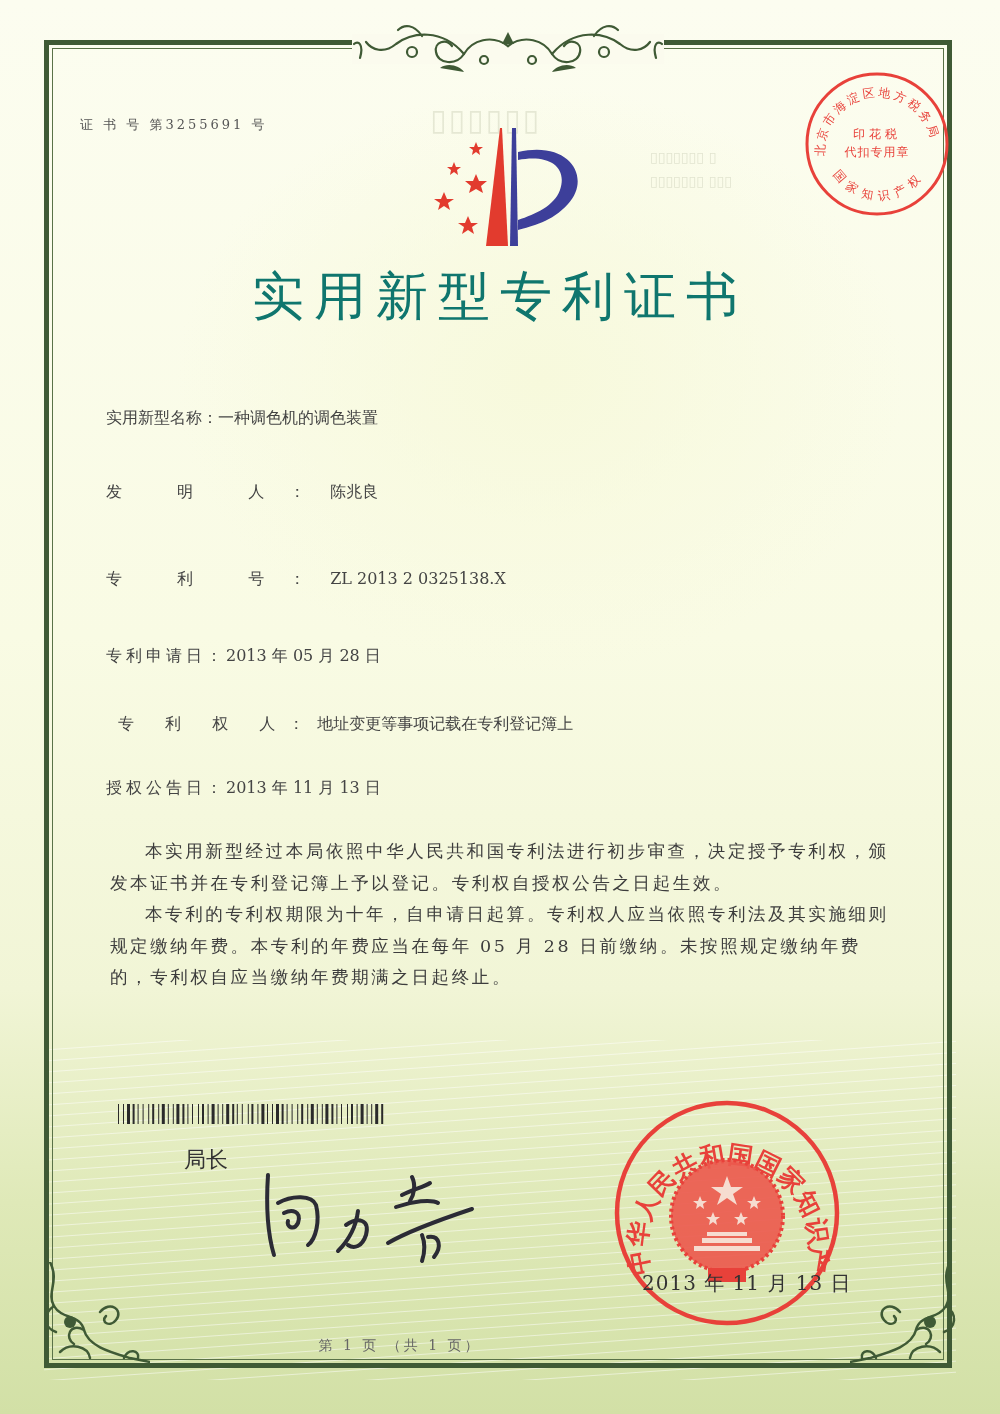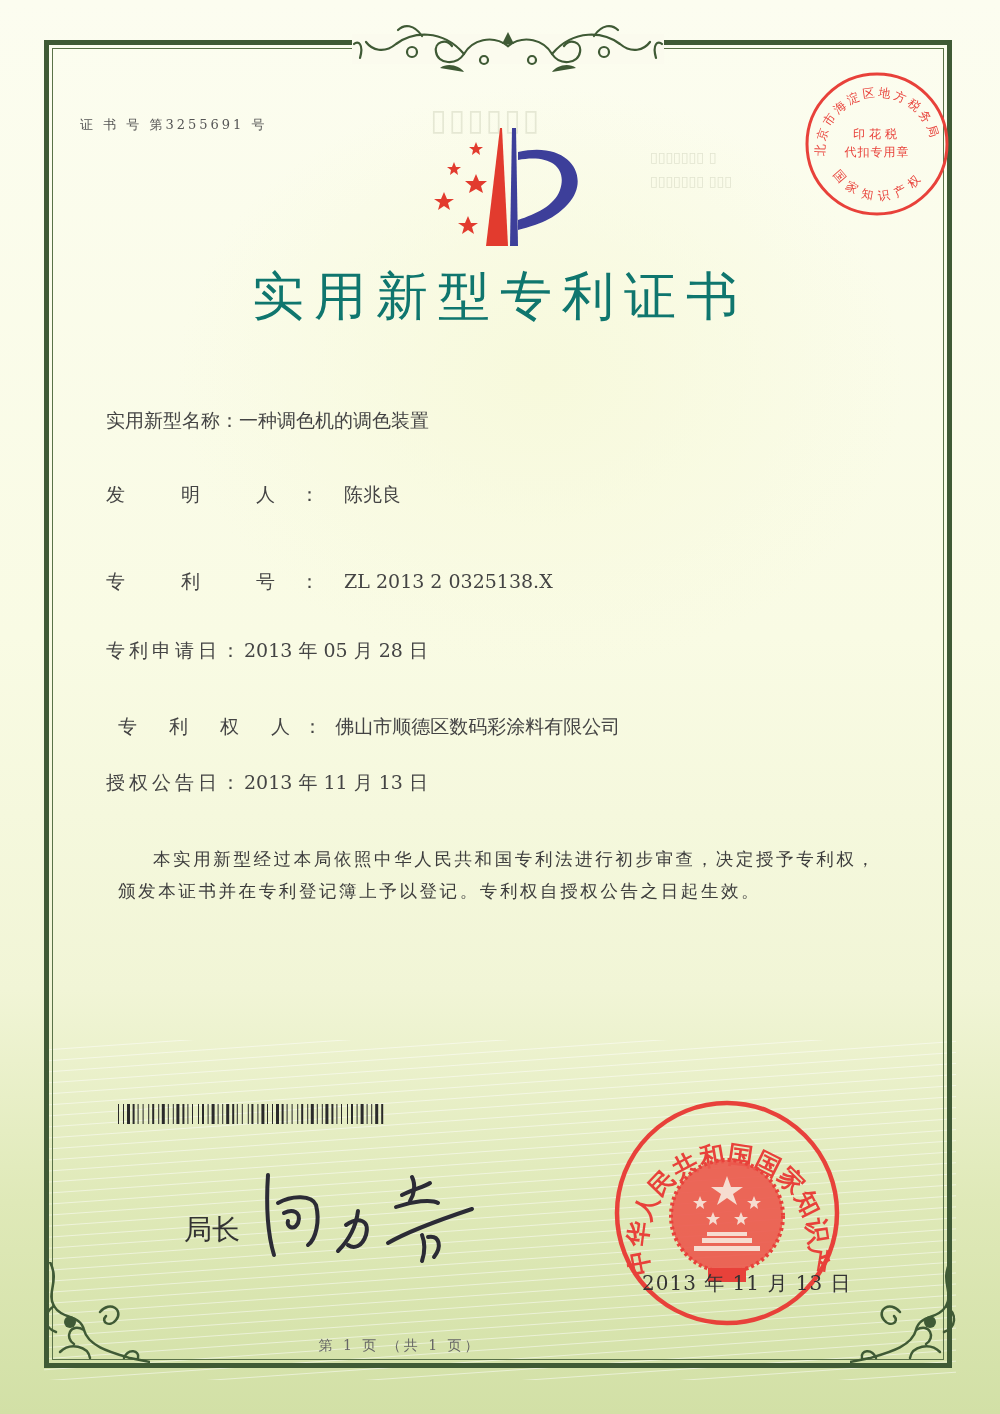--- a/index.html
+++ b/index.html
@@ -46,36 +46,36 @@
   }
   .ghost-lines { position: absolute; left: 650px; top: 145px; font-size: 14px; color: #c9cdb6; opacity: .5;
     font-family: "DejaVu Sans", sans-serif; font-weight: bold; line-height: 24px; }
   .logo { position: absolute; left: 420px; top: 118px; width: 160px; height: 130px; }
 
   .title {
     position: absolute; left: 0; width: 1000px; top: 262px; text-align: center;
     font-size: 52px; letter-spacing: 10px; color: #0f766e; font-weight: normal;
   }
   .fields { position: absolute; left: 106px; top: 408px; }
-  .field { position: absolute; left: 0; white-space: nowrap; font-size: 19px; color: #444; }
+  .field { position: absolute; left: 0; white-space: nowrap; font-size: 16px; color: #444; }
   .field .lbl { display: inline-block; }
   .lbl-spaced { letter-spacing: 25px; }
   .lbl-spaced2 { letter-spacing: 13px; margin-left: 12px; }
-  .lbl-tight { letter-spacing: 4px; }
+  .lbl-tight { letter-spacing: 4px; margin-top: 8px; }
 
   .body-text {
     position: absolute; left: 110px; top: 836px; width: 780px;
     font-size: 17.5px; line-height: 31.5px; color: #3d3d3d; letter-spacing: 2.6px;
     font-family: "DejaVu Serif", serif;
   }
-  .body-text p { margin: 8px; text-indent: 2em; }
+  .body-text p { margin: 0; text-indent: 2em; }
 
   .barcode { position: absolute; left: 118px; top: 1104px; width: 268px; height: 20px; }
 
-  .director-label { position: absolute; left: 184px; top: 1211px; font-size: 28px; color: #333; font-family: "DejaVu Sans", sans-serif; }
+  .director-label { position: absolute; left: 184px; top: 1145px; font-size: 22px; color: #333; font-family: "DejaVu Sans", sans-serif; }
   .signature { position: absolute; left: 262px; top: 1165px; width: 220px; height: 100px; }
 
   .seal-tax { position: absolute; left: 803px; top: 70px; width: 148px; height: 148px; }
   .seal-main { position: absolute; left: 612px; top: 1098px; width: 230px; height: 230px; }
   .seal-date { position: absolute; left: 642px; top: 1270px; font-size: 20px; color: #333; letter-spacing: 1px; }
 
   .page-no { position: absolute; left: 0; width: 800px; top: 1337px; text-align: center; font-size: 14px; color: #666; letter-spacing: 3px; }
 </style>
 </head>
 <body>
@@ -179,29 +179,30 @@
   <div class="field" style="top:74px;">
     <span class="lbl lbl-spaced">发 明 人：</span><span>陈兆良</span>
   </div>
   <div class="field" style="top:161px;">
     <span class="lbl lbl-spaced">专 利 号：</span><span>ZL 2013 2 0325138.X</span>
   </div>
   <div class="field" style="top:230px;">
     <span class="lbl lbl-tight">专利申请日：</span><span>2013 年 05 月 28 日</span>
   </div>
   <div class="field" style="top:306px;">
-    <span class="lbl lbl-spaced2">专 利 权 人：</span><span>佛山市顺德区数码彩涂料有限公司</span>
+    <span class="lbl lbl-spaced2">专 利 权 人：</span><span>地址变更等事项记载在专利登记簿上</span>
   </div>
   <div class="field" style="top:362px;">
     <span class="lbl lbl-tight">授权公告日：</span><span>2013 年 11 月 13 日</span>
   </div>
 </div>
 
 <div class="body-text">
   <p>本实用新型经过本局依照中华人民共和国专利法进行初步审查，决定授予专利权，颁发本证书并在专利登记簿上予以登记。专利权自授权公告之日起生效。</p>
+  <p>本专利的专利权期限为十年，自申请日起算。专利权人应当依照专利法及其实施细则规定缴纳年费。本专利的年费应当在每年 05 月 28 日前缴纳。未按照规定缴纳年费的，专利权自应当缴纳年费期满之日起终止。</p>
 </div>
 
 <svg class="barcode" viewBox="0 0 268 20" preserveAspectRatio="none">
   <g fill="#2a2a2a" id="bars">
       <rect x="0" y="0" width="1" height="20"></rect>
       <rect x="5" y="0" width="1" height="20"></rect>
       <rect x="9" y="0" width="3" height="20"></rect>
       <rect x="14.600000000000001" y="0" width="2" height="20"></rect>
       <rect x="19.6" y="0" width="1" height="20"></rect>
       <rect x="24.6" y="0" width="1" height="20"></rect>

